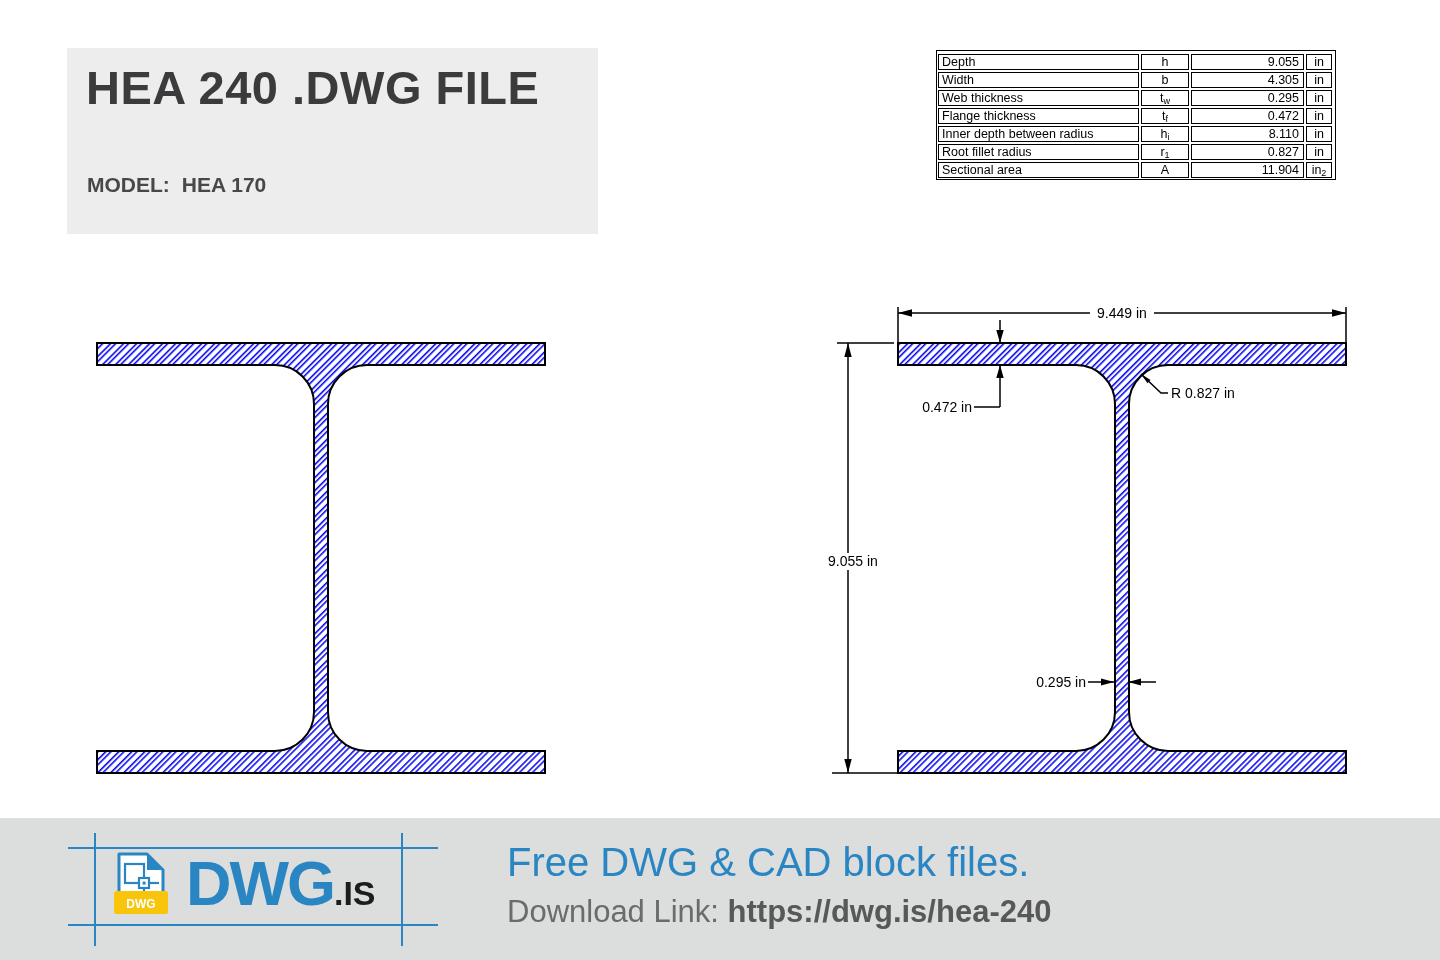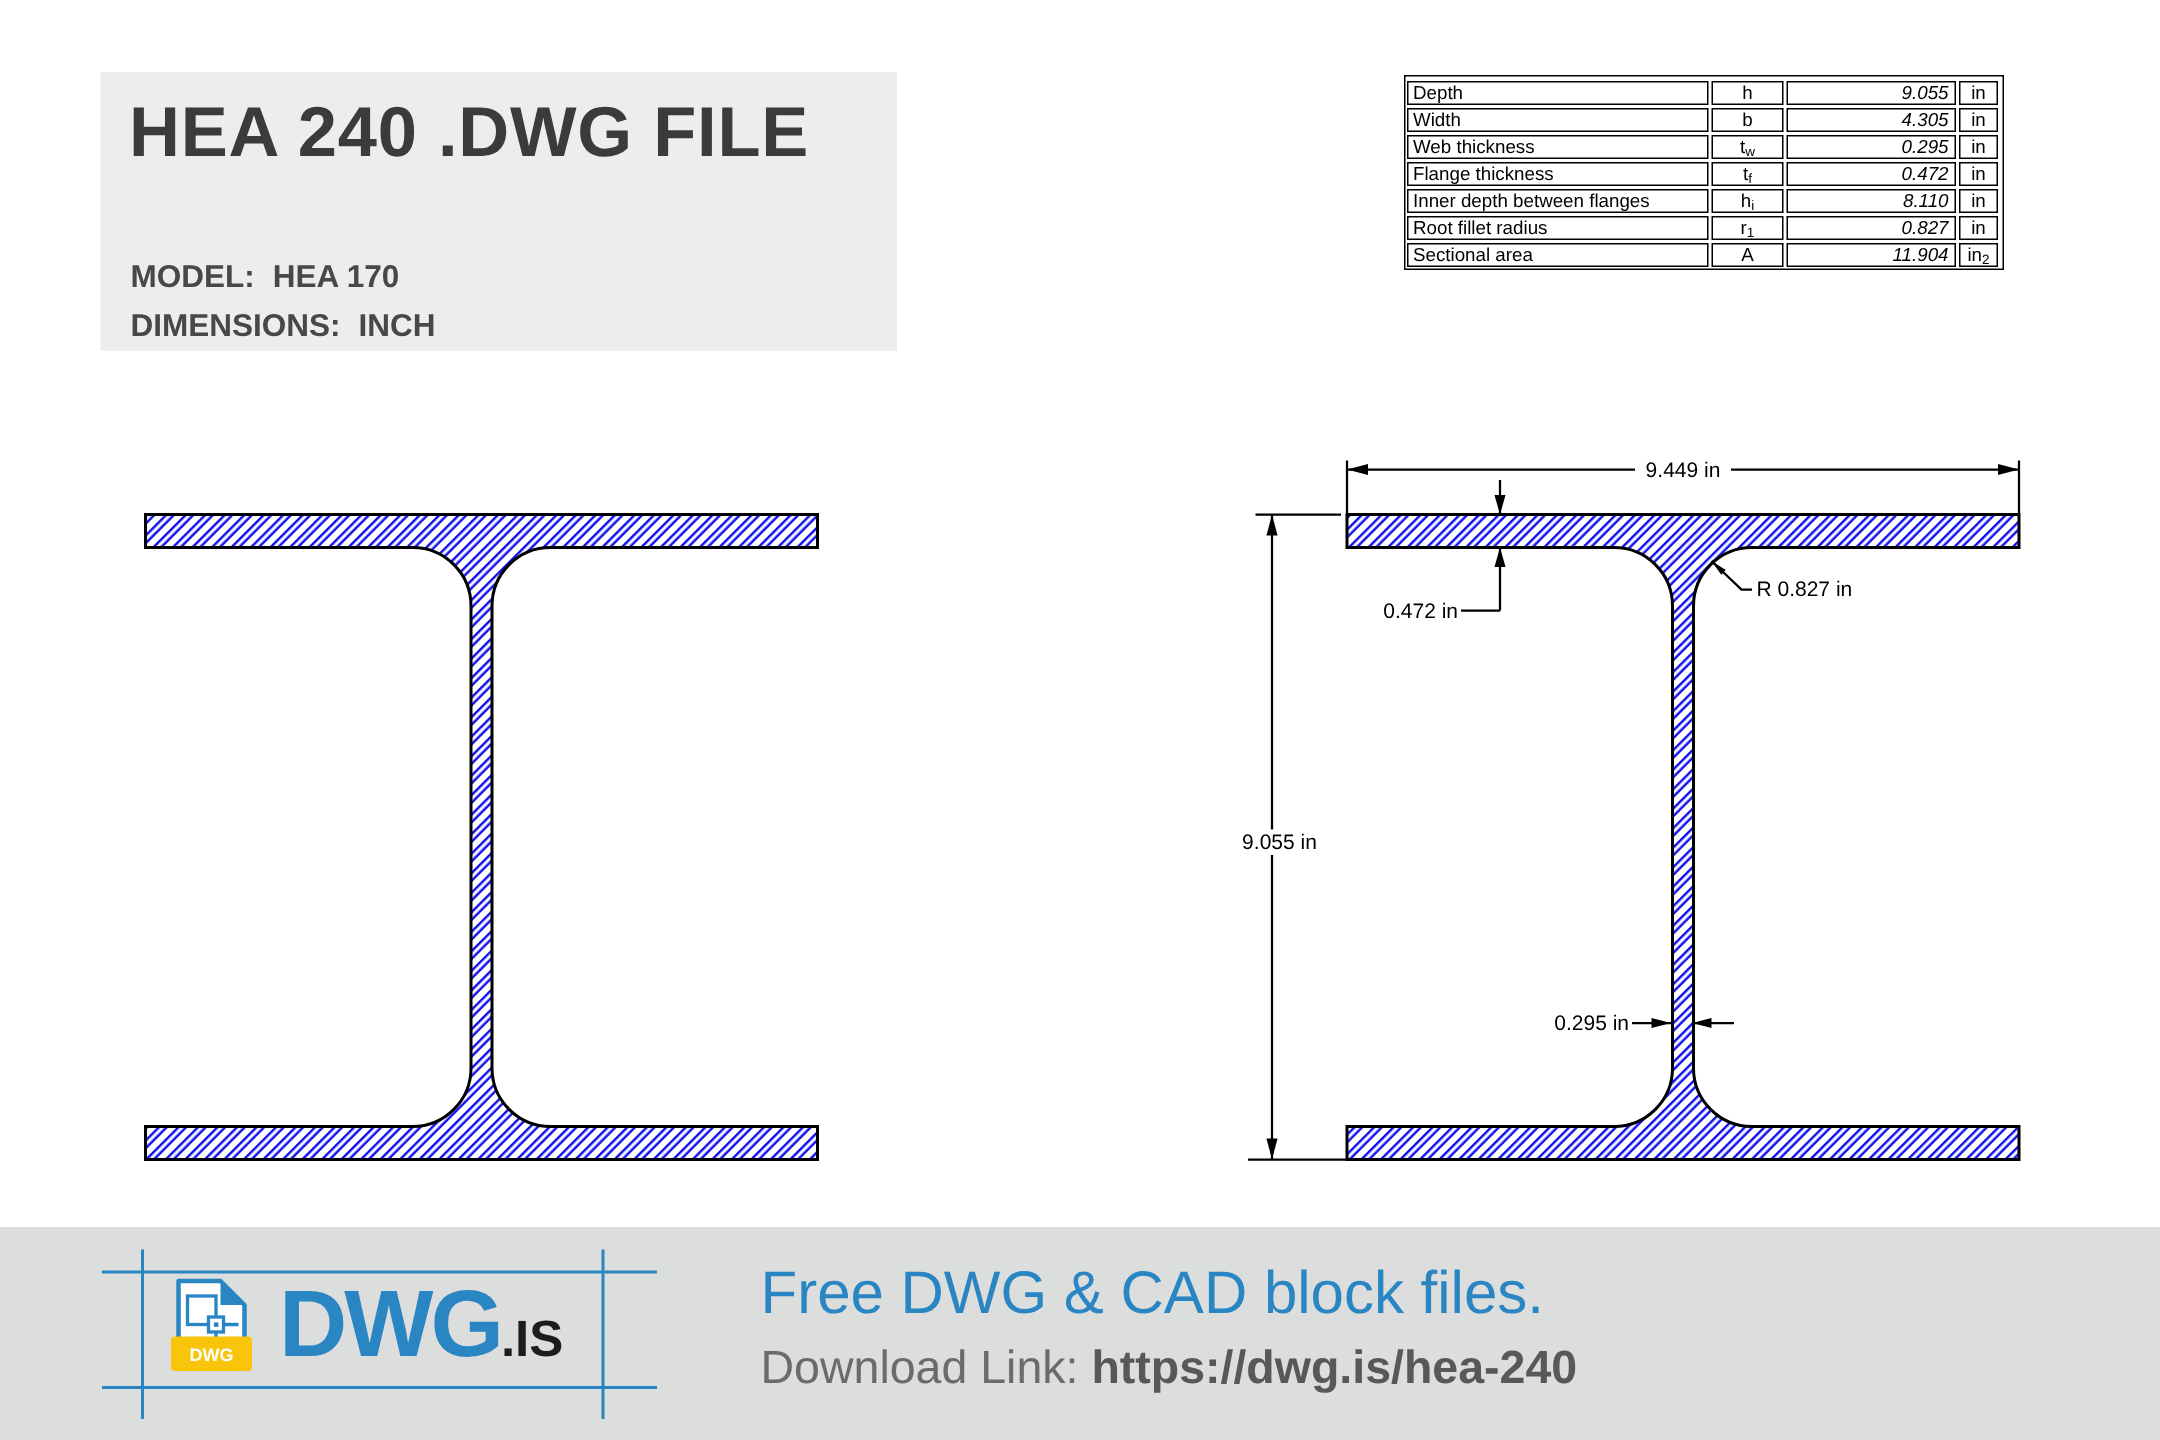--- a/index.html
+++ b/index.html
@@ -17,21 +17,21 @@
   
   .dim-table{position:absolute;left:936px;top:50px;width:396px;border:1.5px solid #000;padding:1px;
              background:#fff;}
   .tbl-header{border:1px solid #000;height:21px;line-height:20px;text-align:center;
               font-size:15px;font-weight:700;color:#000;}
   .tbl-row{display:grid;grid-template-columns:201px 48px 113px 26px;gap:2px;margin-top:2px;}
   .c{border:1px solid #000;height:16px;line-height:14px;font-size:12.5px;color:#000;
      box-sizing:border-box;overflow:hidden;white-space:nowrap;}
   .c.name{padding-left:3px;text-align:left;}
   .c.sym{text-align:center;}
-  .c.val{text-align:right;padding-right:4px;font-style:italic;}
+  .c.val{text-align:right;padding-right:4px;}
   .c.unit{text-align:center;}
   .sub{font-size:9px;vertical-align:-2px;}
 
   
   .svg-abs{position:absolute;}
   .dimtxt{font-family:"Liberation Sans",sans-serif;font-size:14px;fill:#000;}
 
   
   .footer{position:absolute;left:0;top:818px;width:1440px;height:142px;background:#dcdddd;}
   .cross{position:absolute;background:#2a85c3;}
@@ -50,21 +50,20 @@
 </style>
 </head>
 <body>
 
 <div class="page">
 
   <div class="title-block">
     <h1>HEA 240 .DWG FILE</h1>
     <div class="title-info">
       <div class="line"><span class="lbl">MODEL:</span><span>HEA 170</span></div>
-      <div class="line"><span class="lbl">DIMENSIONS:</span><span>INCH</span></div>
     </div>
   </div>
 
   <div class="dim-table">
     <div class="tbl-row">
       <div class="c name">Depth</div>
       <div class="c sym"><span>h</span><span class="sub"></span></div>
       <div class="c val">9.055</div>
       <div class="c unit"><span>in</span><span class="sub"></span></div>
     </div>
@@ -80,21 +79,21 @@
       <div class="c val">0.295</div>
       <div class="c unit"><span>in</span><span class="sub"></span></div>
     </div>
     <div class="tbl-row">
       <div class="c name">Flange thickness</div>
       <div class="c sym"><span>t</span><span class="sub">f</span></div>
       <div class="c val">0.472</div>
       <div class="c unit"><span>in</span><span class="sub"></span></div>
     </div>
     <div class="tbl-row">
-      <div class="c name">Inner depth between flanges</div>
+      <div class="c name">Inner depth between radius</div>
       <div class="c sym"><span>h</span><span class="sub">i</span></div>
       <div class="c val">8.110</div>
       <div class="c unit"><span>in</span><span class="sub"></span></div>
     </div>
     <div class="tbl-row">
       <div class="c name">Root fillet radius</div>
       <div class="c sym"><span>r</span><span class="sub">1</span></div>
       <div class="c val">0.827</div>
       <div class="c unit"><span>in</span><span class="sub"></span></div>
     </div>

